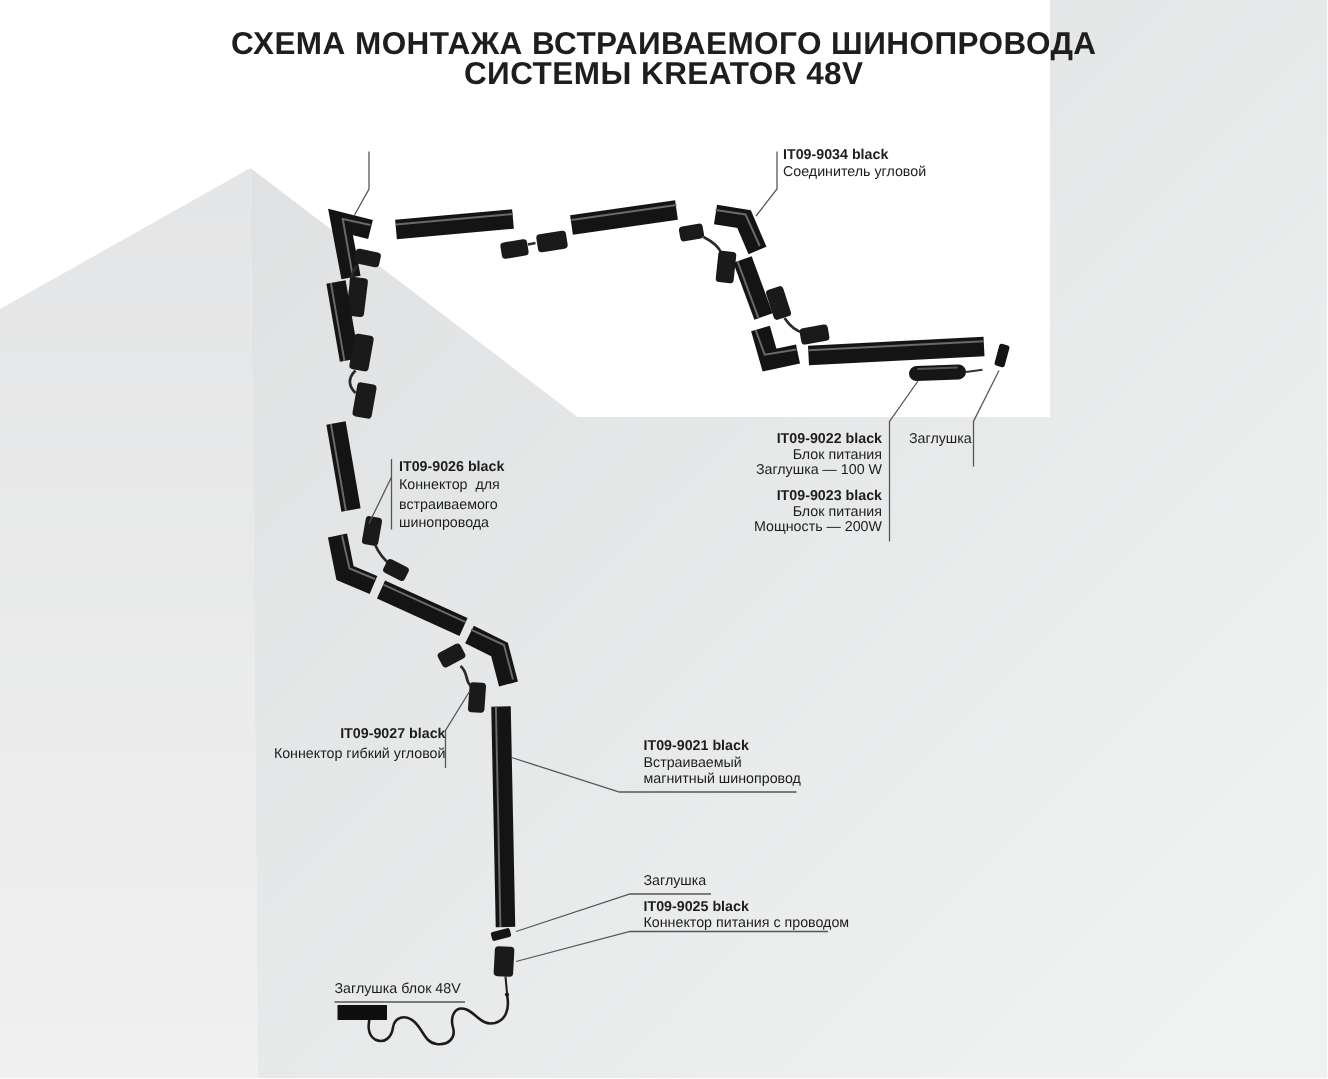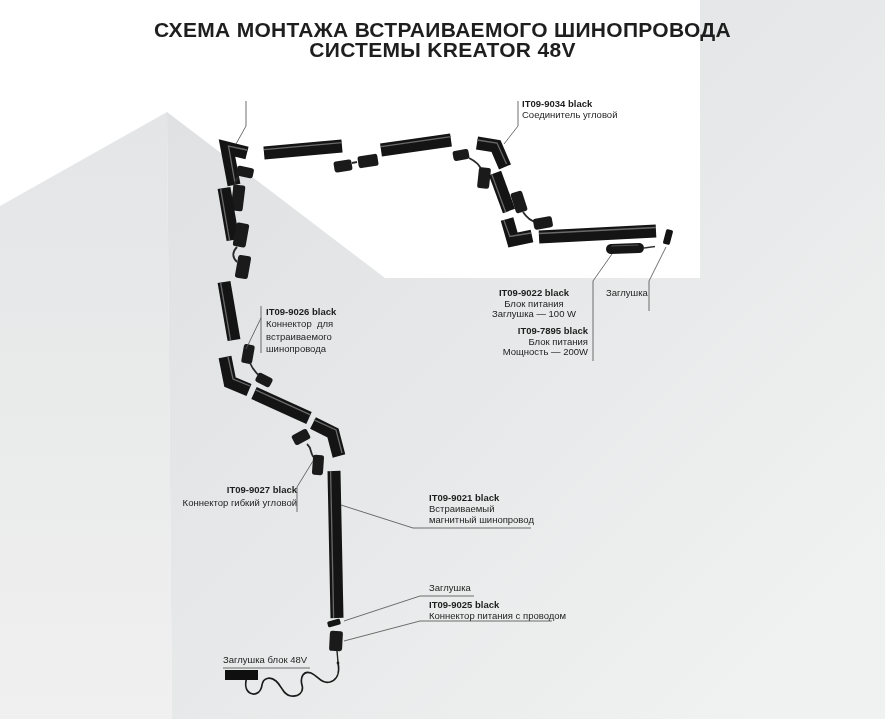--- a/index.html
+++ b/index.html
@@ -13,21 +13,21 @@
     position:absolute; left:0; top:20px; width:885px;
     text-align:center; font-weight:700; font-size:21px; line-height:19.5px;
     letter-spacing:.3px; color:#1e1e1e;
   }
   .lbl { position:absolute; color:#1d1d1d; font-size:9.5px; line-height:10.5px; }
   .lbl .line { white-space:pre; }
   .lbl .code { font-weight:700; }
   .ra { text-align:right; }
   #lb9033 { left:250px; top:99px; }
   #lb9034 { left:522px; top:99px; }
-  #lb9022 { left:480px; top:288px; width:108px;text-align:center; }
+  #lb9022 { left:480px; top:288px; width:108px; }
   #lbPlugTop { left:606px; top:288px; }
   #lb9023 { left:480px; top:326px; width:108px; }
   #lb9026 { left:266px; top:306px; line-height:12.3px; }
   #lb9027 { left:170px; top:484px; width:127px; line-height:12.8px; }
   #lb9021 { left:429px; top:493px; line-height:10.8px; }
   #lbPlugBottom { left:429px; top:583px; }
   #lb9025 { left:429px; top:600px; }
   #lbBlock { left:223px; top:655px; }
 </style>
 </head>
@@ -196,21 +196,21 @@
     <div class="line code">IT09-9022 black</div>
     <div class="line">Блок питания</div>
     <div class="line">Заглушка — 100 W</div>
   </div>
 
   <div class="lbl" id="lbPlugTop">
     <div class="line">Заглушка</div>
   </div>
 
   <div class="lbl ra" id="lb9023">
-    <div class="line code">IT09-7895 black</div>
+    <div class="line code">IT09-9023 black</div>
     <div class="line">Блок питания</div>
     <div class="line">Мощность — 200W</div>
   </div>
 
   <div class="lbl" id="lb9026">
     <div class="line code">IT09-9026 black</div>
     <div class="line">Коннектор  для</div>
     <div class="line">встраиваемого</div>
     <div class="line">шинопровода</div>
   </div>

